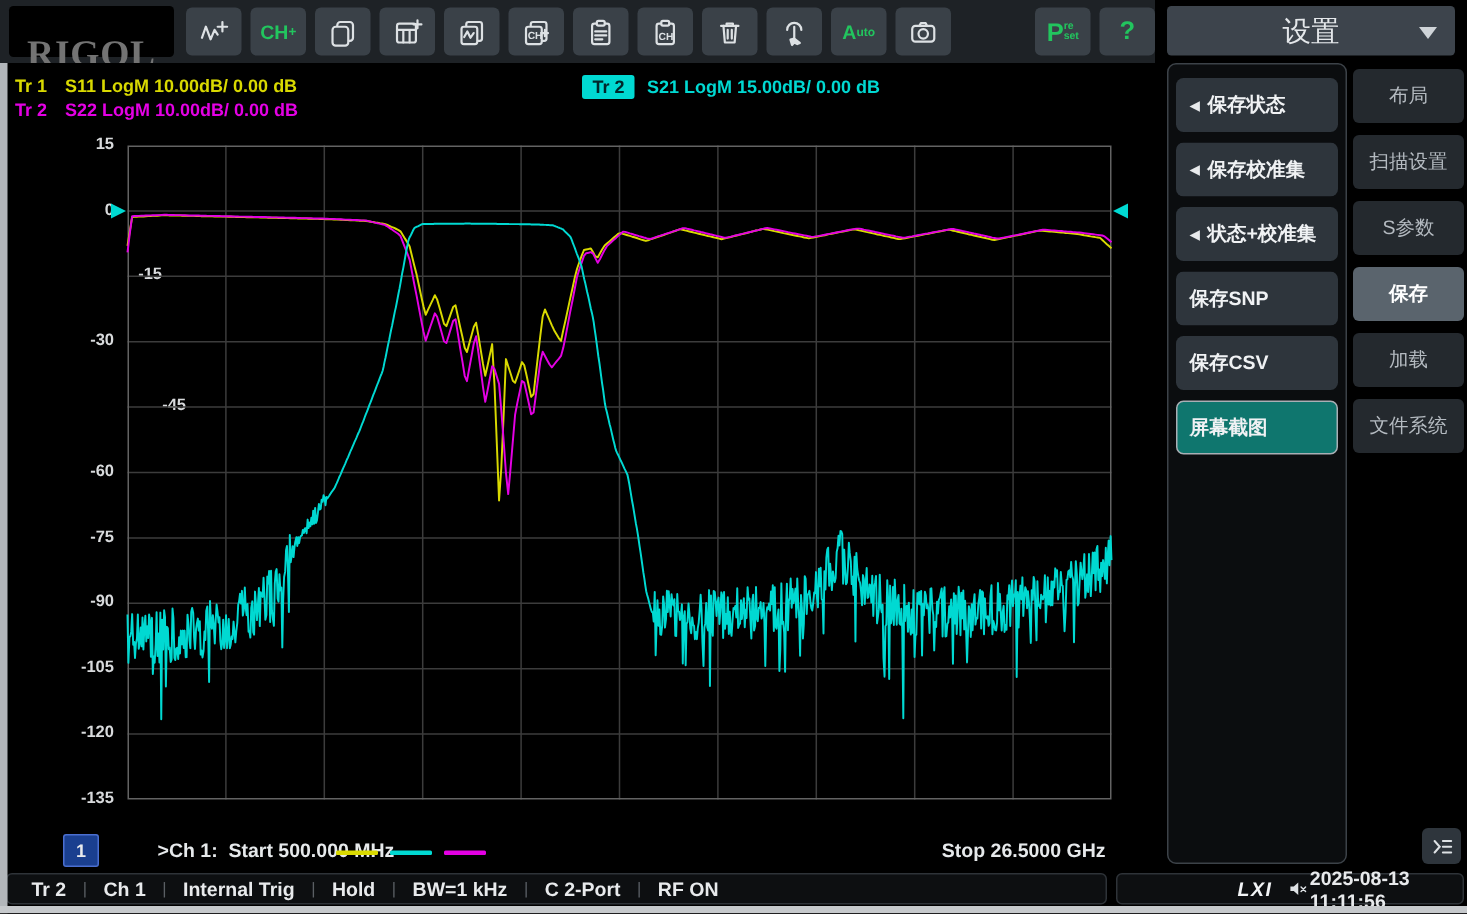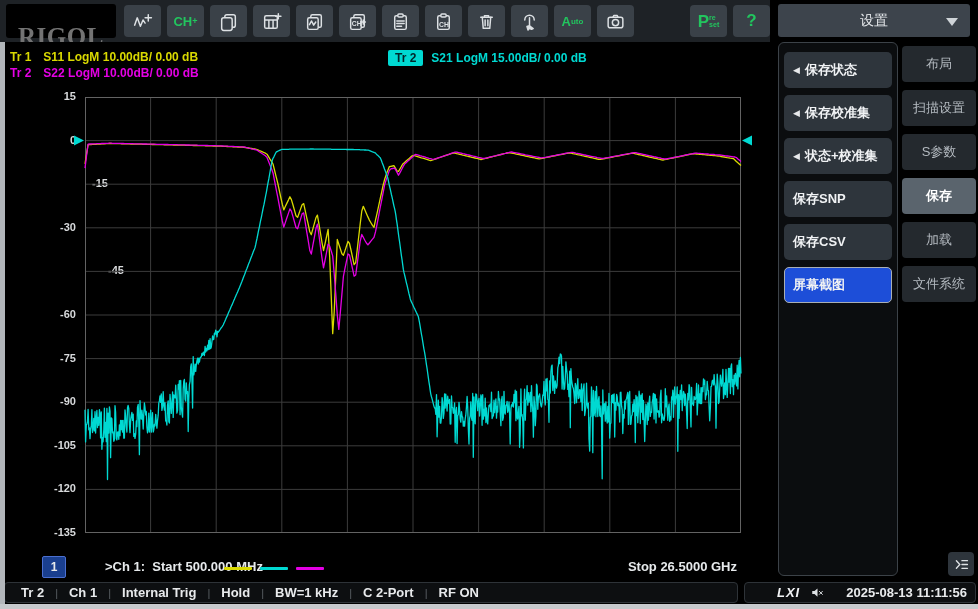--- a/index.html
+++ b/index.html
@@ -39,49 +39,49 @@
           border:1px solid #4a6fd0;border-radius:2px;color:#e8eaec;font-size:12px;font-weight:bold;
           display:flex;align-items:center;justify-content:center;}
   #ch-label{position:absolute;left:105px;top:517px;color:#e6e9eb;font-size:13px;font-weight:bold;}
   #ch-swatches{position:absolute;left:224px;top:525px;display:flex;gap:8px;}
   .swatch{width:28px;height:3px;border-radius:1px;}
   #stop-label{position:absolute;right:33px;top:517px;color:#e6e9eb;font-size:13px;font-weight:bold;}
   
   #side-panel{position:absolute;left:772px;top:0;width:206px;height:580px;background:#000;}
   #panel-header{position:absolute;left:6px;top:4px;width:192px;height:33px;background:#3d444c;
                 border-radius:3px;display:flex;align-items:center;justify-content:center;
-                color:#e4e7ea;font-size:14px;cursor:pointer;}
+                color:#e4e7ea;font-size:19px;cursor:pointer;}
   #panel-dropdown{position:absolute;right:12px;top:14px;width:0;height:0;
                   border-left:6px solid transparent;border-right:6px solid transparent;
                   border-top:8px solid #cfd4d8;}
   #menu-col{position:absolute;left:6px;top:42px;width:120px;height:534px;background:#0b0d0f;
             border:1px solid #3c4248;border-radius:6px;box-sizing:border-box;padding:9px 5px;}
   .menu-item{height:36px;margin-bottom:7px;background:#2e353c;border:1px solid transparent;
              border-radius:5px;display:flex;align-items:center;padding:0 8px;box-sizing:border-box;
              color:#f0f2f4;font-size:13px;font-weight:bold;cursor:pointer;white-space:nowrap;}
   .menu-item .subarrow{font-size:9px;margin-right:5px;color:#e8eaec;}
-  .menu-item.selected{background:#1d4ed8;border:1px solid #a9afb5;}
+  .menu-item.selected{background:#0f766e;border:1px solid #a9afb5;}
   #tabs-col{position:absolute;left:130px;top:46px;width:74px;display:flex;flex-direction:column;gap:8px;}
   .tab{height:36px;background:#24292e;border-radius:4px;display:flex;align-items:center;
        justify-content:center;color:#b4bac0;font-size:13px;cursor:pointer;white-space:nowrap;}
   .tab.active{background:#5a646d;color:#fff;font-weight:bold;}
   #hide-menu{position:absolute;left:176px;top:552px;width:26px;height:24px;background:#2e353c;
              border-radius:4px;display:flex;align-items:center;justify-content:center;cursor:pointer;}
   #hide-menu svg{width:17px;height:17px;stroke:#dde1e4;stroke-width:1.6;fill:none;stroke-linecap:round;}
   
   #status-bar{position:absolute;left:0;top:582px;width:978px;height:22px;background:#000;}
   #sb-left{position:absolute;left:4px;top:0;width:734px;height:21px;background:#0d0f11;
            border:1px solid #2e3338;border-radius:4px;box-sizing:border-box;display:flex;
            align-items:center;padding-left:16px;}
   .sb-item{color:#e8eaec;font-size:13px;font-weight:bold;white-space:nowrap;}
   .sb-sep{color:#5a5f64;font-size:11px;margin:0 11px;}
   #sb-right{position:absolute;left:744px;top:0;width:232px;height:21px;background:#0d0f11;
             border:1px solid #2e3338;border-radius:4px;box-sizing:border-box;display:flex;
             align-items:center;padding:0 8px 0 32px;}
-  #lxi{color:#f2f4f6;font-size:13px;font-weight:bold;font-style:italic;letter-spacing:1px;}
+  #lxi{color:#f2f4f6;font-size:13px;font-weight:bold;font-style:italic;letter-spacing:1px;margin-left:48px;}
   #mute{margin-left:10px;display:flex;align-items:center;}
   #mute svg{width:15px;height:15px;stroke:#dde1e4;stroke-width:1.3;fill:none;stroke-linecap:round;}
   #datetime{margin-left:auto;color:#e8eaec;font-size:13px;font-weight:bold;}
   
   #edge-left{position:absolute;left:0;top:42px;width:5px;height:567px;background:#b2b6ba;}
   #edge-bottom{position:absolute;left:0;top:604px;width:978px;height:5px;background:#c6c9cc;}
 </style>
 </head>
 <body>
 <div id="screen">

